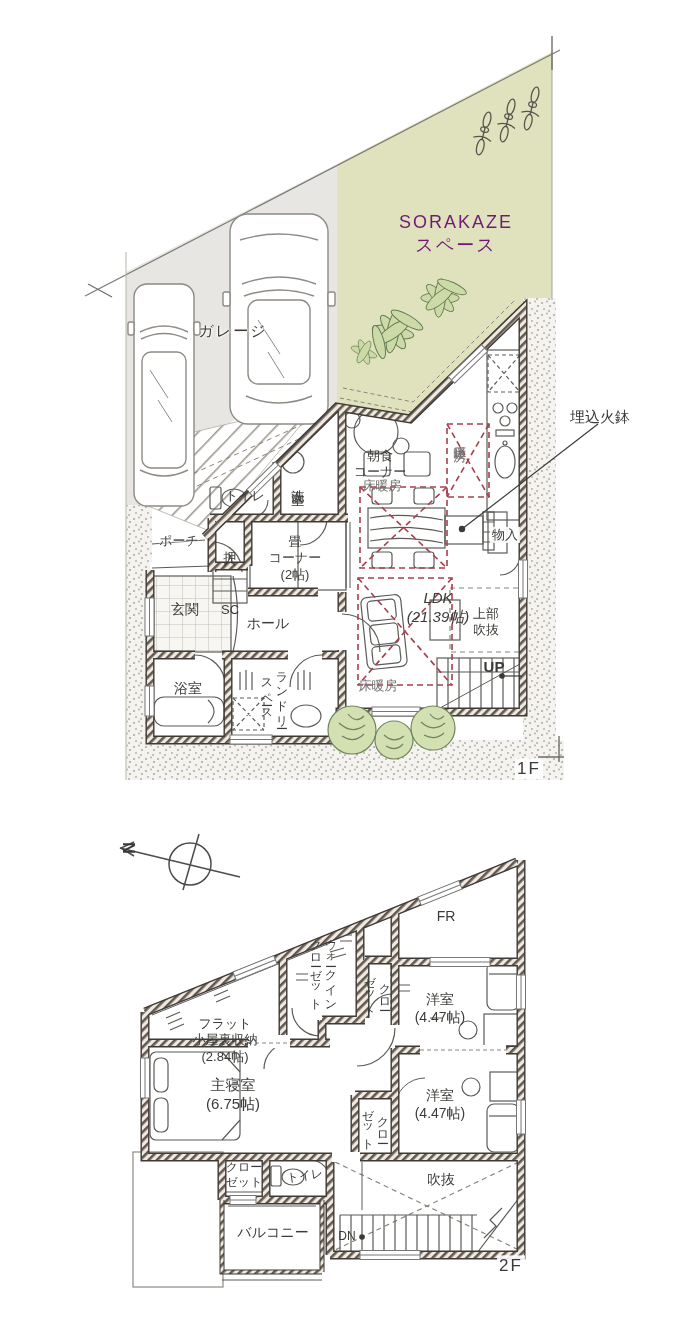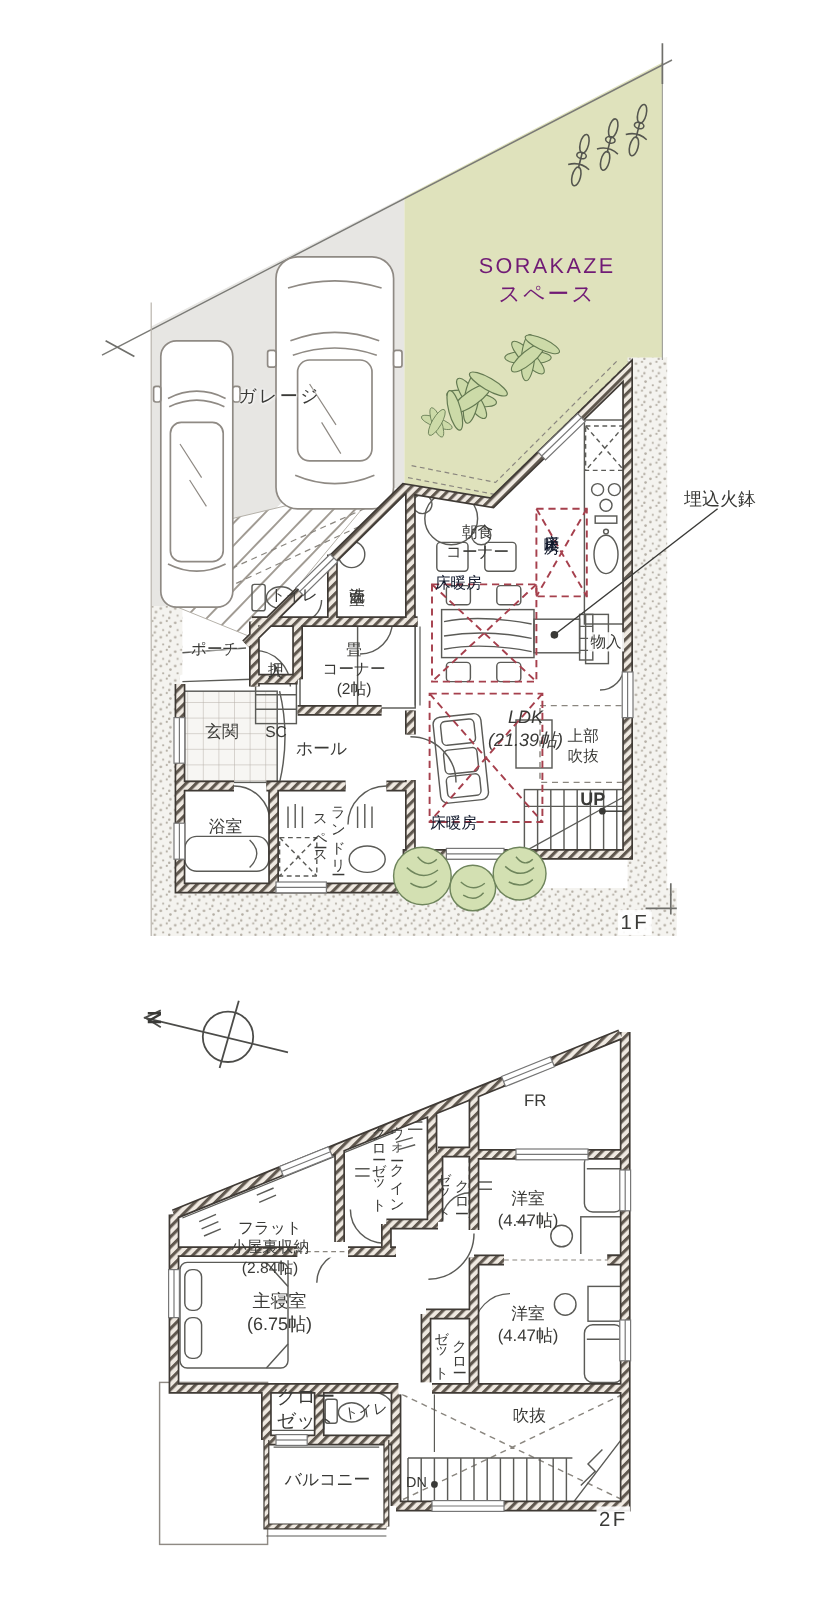--- a/index.html
+++ b/index.html
@@ -2,21 +2,21 @@
 <html><head>
 <meta charset="utf-8">
 <style>
   html,body{margin:0;padding:0;background:#ffffff;}
   #stage{position:relative;width:690px;height:1339px;background:#ffffff;overflow:hidden;
          font-family:"Liberation Sans","DejaVu Sans",sans-serif;color:#3a3a37;}
   #plan-svg{position:absolute;left:0;top:0;}
   .lbl{position:absolute;transform:translate(-50%,-50%);white-space:pre-line;text-align:center;
        font-size:13px;line-height:1.25;color:#3a3a37;pointer-events:none;}
   .v{writing-mode:vertical-rl;text-orientation:upright;letter-spacing:1px;}
-  .red{color:#0f172a;}
+  .red{color:#737373;}
   .big{font-size:17px;letter-spacing:2px;}
   .bg{background:rgba(255,255,255,.9);padding:0 2px;}
   .halo{text-shadow:0 0 3px #fff,0 0 3px #fff,0 0 3px #fff;}
   .sora{font-size:18px;letter-spacing:2px;color:#701a75;}
   .rot90{transform:translate(-50%,-50%) rotate(-90deg);font-size:16px;font-weight:bold;}
 </style>
 </head>
 <body>
 
 <div id="stage">
@@ -418,21 +418,21 @@
       <circle cx="362" cy="1237" r="2.8" fill="#3a3a37"></circle>
     </g>
   </g>
 </svg>
 
 <div class="lbl halo" style="left:233px;top:331px;font-size:15px;letter-spacing:2px;">ガレージ</div>
 <div class="lbl sora" style="left:456px;top:233px;">SORAKAZE
 スペース</div>
 <div class="lbl" style="left:600px;top:417px;font-size:15px;">埋込火鉢</div>
 
-<div class="lbl" style="left:380px;top:452px;margin-left:18px;">朝食
+<div class="lbl" style="left:380px;top:464px;">朝食
 コーナー</div>
 <div class="lbl v red" style="left:459px;top:437px;">床暖房</div>
 <div class="lbl red" style="left:382px;top:486px;">床暖房</div>
 <div class="lbl red" style="left:378px;top:686px;">床暖房</div>
 <div class="lbl bg" style="left:505px;top:535px;">物入</div>
 <div class="lbl" style="left:245px;top:496px;">トイレ</div>
 <div class="lbl v" style="left:297px;top:481px;">洗面室</div>
 <div class="lbl v" style="left:229px;top:542px;">押入</div>
 <div class="lbl halo" style="left:179px;top:541px;">ポーチ</div>
 <div class="lbl" style="left:295px;top:558px;">畳
@@ -461,21 +461,21 @@
 ゼット</div>
 <div class="lbl" style="left:446px;top:917px;font-size:14px;">FR</div>
 <div class="lbl" style="left:440px;top:1008px;font-size:14px;">洋室
 (4.47帖)</div>
 <div class="lbl" style="left:233px;top:1095px;font-size:15px;">主寝室
 (6.75帖)</div>
 <div class="lbl v" style="left:375px;top:1123px;font-size:12px;">クロー
 ゼット</div>
 <div class="lbl" style="left:440px;top:1104px;font-size:14px;">洋室
 (4.47帖)</div>
-<div class="lbl" style="left:255px;top:1175px;font-size:16px;">クロー
+<div class="lbl" style="left:244px;top:1175px;font-size:12px;">クロー
 ゼット</div>
 <div class="lbl" style="left:305px;top:1176px;font-size:12px;transform:translate(-50%,-50%) rotate(-8deg);">トイレ</div>
 <div class="lbl" style="left:273px;top:1233px;font-size:14px;">バルコニー</div>
 <div class="lbl" style="left:441px;top:1180px;font-size:14px;">吹抜</div>
 <div class="lbl" style="left:347px;top:1236px;font-size:12px;">DN</div>
 <div class="lbl big bg" style="left:511px;top:1266px;">2F</div>
 
 </div>
 
 </body></html>

